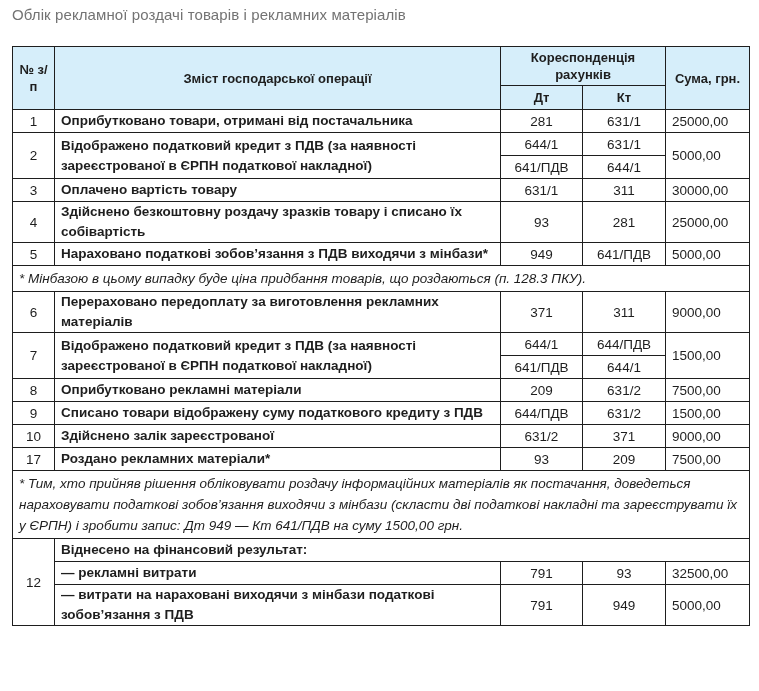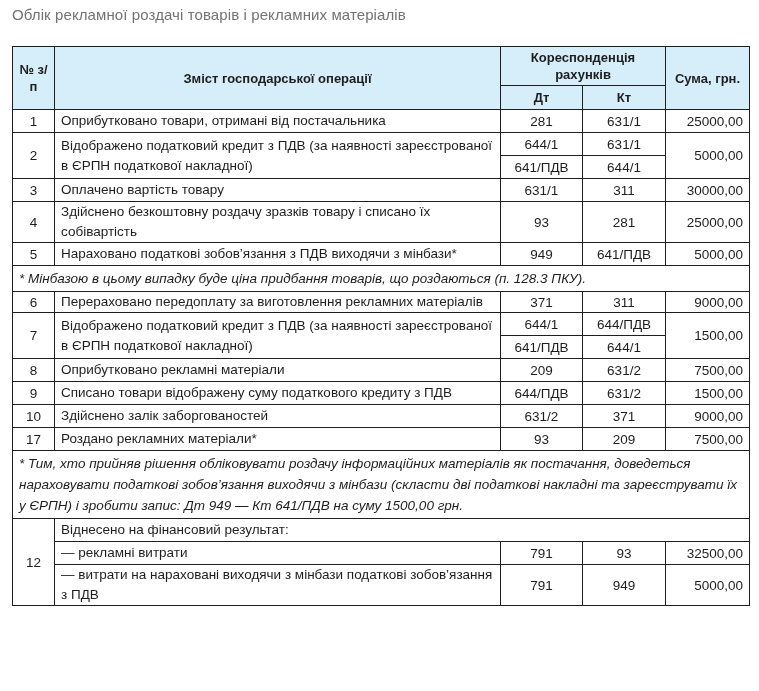--- a/index.html
+++ b/index.html
@@ -29,23 +29,23 @@
       background: #d6eefa;
       font-weight: bold;
       text-align: center;
       font-size: 13px;
       line-height: 17px;
     }
     th.h-top { height: 28px; }
     th.h-sub { height: 20px; }
     th.h-tall { height: 62px; }
     td.num { text-align: center; }
-    td.desc { text-align: left; line-height: 20px; }
+    td.desc { text-align: left; line-height: 20px; font-weight: bold; }
     td.code { text-align: center; }
-    td.sum { text-align: right; margin-top: 48px; }
+    td.sum { text-align: left; margin-top: 48px; }
     tr.r1 td { height: 22px; }
     tr.r2 td { height: 22px; }
     tr.note td {
       font-style: italic; text-align: left; line-height: 21px;
       padding: 2px 6px; font-size: 13.5px;
     }
     td.split-top { border-bottom: 1px solid #1e1e1e !important; }
   </style>
 </head>
 <body>
@@ -153,21 +153,21 @@
     <tr class="r1">
       <td class="num">9</td>
       <td class="desc">Списано товари відображену суму податкового кредиту з ПДВ</td>
       <td class="code">644/ПДВ</td>
       <td class="code">631/2</td>
       <td class="sum">1500,00</td>
     </tr>
 
     <tr class="r1">
       <td class="num">10</td>
-      <td class="desc">Здійснено залік заборгованостей</td>
+      <td class="desc">Здійснено залік зареєстрованої</td>
       <td class="code">631/2</td>
       <td class="code">371</td>
       <td class="sum">9000,00</td>
     </tr>
 
     <tr class="r1">
       <td class="num">17</td>
       <td class="desc">Роздано рекламних матеріали*</td>
       <td class="code">93</td>
       <td class="code">209</td>

